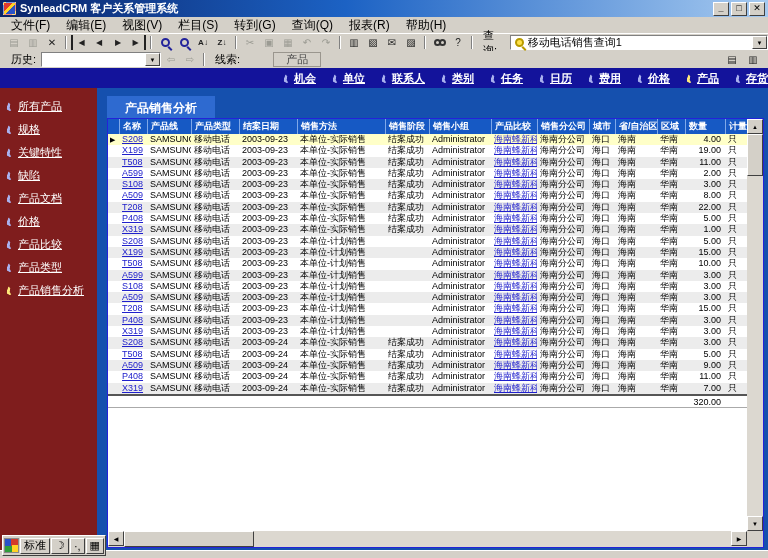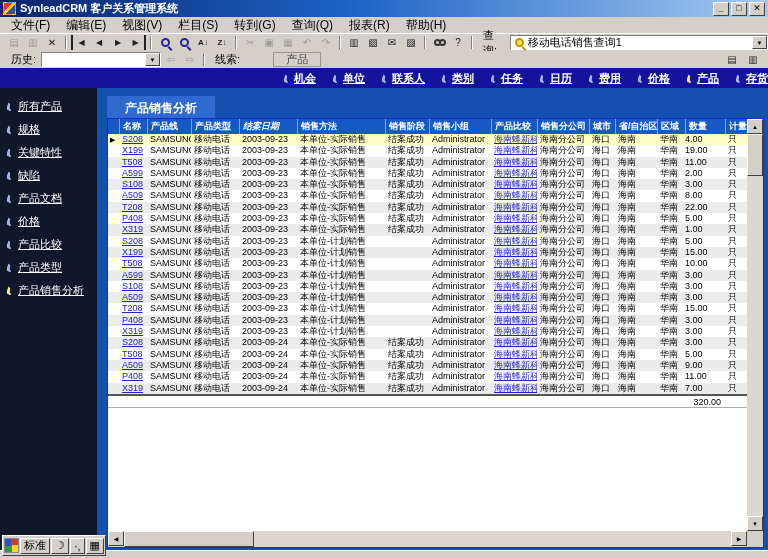--- a/index.html
+++ b/index.html
@@ -38,36 +38,36 @@
   .barR { border-right: 2px solid #222; padding-right: 1px; }
 
   
   .tabbar { height: 20px; background: #13139b; display: flex; align-items: center; gap: 17px; padding-left: 284px; }
   .tab { display: flex; align-items: center; gap: 4px; color: #fff; font-size: 11px; font-weight: bold; white-space: nowrap; }
   .tab .lbl, .side-item .lbl { text-decoration: underline; }
   .cres { width: 5px; height: 9px; border: 3px solid transparent; border-left-color: #a9b1ee; border-bottom-color: #a9b1ee; border-radius: 50%; transform: rotate(15deg); flex: none; }
   .tab.active .cres, .side-item.active .cres { border-left-color: #ffe97a; border-bottom-color: #ffe97a; }
 
   
-  .bodyrow { flex: 1; display: flex; background: #0f172a; min-height: 0; }
+  .bodyrow { flex: 1; display: flex; background: #7f1d1d; min-height: 0; }
   .sidebar { width: 97px; padding-top: 9px; display: flex; flex-direction: column; gap: 4px; flex: none; }
   .side-item { display: flex; align-items: center; gap: 5px; color: #fff; font-size: 11px; padding: 2px 0 2px 7px; }
 
   .main { flex: 1; background: #1550ae; display: flex; flex-direction: column; padding: 8px 4px 2px 10px; min-width: 0; }
   .main-title { align-self: flex-start; background: #2e6ad0; color: #fff; font-weight: bold; font-size: 12px; padding: 4px 18px 3px; height: 22px; }
   .panel { flex: 1; background: #fff; border: 1px solid #2323d8; position: relative; overflow: hidden; }
 
   .thead { display: flex; background: #1659c4; height: 15px; margin-right: 16px; }
   .th { color: #fff; font-size: 9px; font-weight: bold; line-height: 15px; padding-left: 3px; border-left: 1px solid #7fa8e8; overflow: hidden; white-space: nowrap; flex: none; }
   .th:first-child { border-left: none; }
   .trow { display: flex; height: 11.3px; background: #fff; margin-right: 16px; }
   .trow.alt { background: #ececec; }
   .trow.sel { background: #ffffc8 !important; }
   .td { overflow: hidden; white-space: nowrap; padding-left: 3px; font-size: 9px; line-height: 11px; color: #000; flex: none; }
-  .td.qty { padding-right: 4px; padding-left: 0; }
+  .td.qty { text-align: right; padding-right: 4px; padding-left: 0; }
   .marker { font-size: 7px; line-height: 11px; padding-left: 2px; color: #000; }
   .lk { color: #2020cc; text-decoration: underline; }
   .total-row { display: flex; border-top: 2px solid #555; border-bottom: 1px solid #aaa; height: 14px; font-size: 9px; line-height: 12px; margin-right: 16px; background: #fff; }
   .tspace { width: 577px; flex: none; }
   .total-val { width: 40px; flex: none; text-align: right; padding-right: 4px; color: #000; }
 
   
   .vscroll { position: absolute; top: 0; right: 0; bottom: 16px; width: 16px; background: #dcd8d0; }
   .sbtn { width: 16px; height: 15px; background: #d4d0c8; border: 1px solid; border-color: #fff #404040 #404040 #fff; font-size: 6px; display: flex; align-items: center; justify-content: center; color: #000; flex: none; }
   .vthumb { position: absolute; top: 15px; left: 0; width: 16px; height: 42px; background: #d4d0c8; border: 1px solid; border-color: #fff #404040 #404040 #fff; }
@@ -261,21 +261,21 @@
         </div>
       </div>
     <div class="main">
       <div class="main-title">产品销售分析</div>
       <div class="panel">
         <div class="thead" id="thead">
             <div class="th" style="width: 11px;"></div>
             <div class="th" style="width: 28px;">名称</div>
             <div class="th" style="width: 44px;">产品线</div>
             <div class="th" style="width: 48px;">产品类型</div>
-            <div class="th" style="width: 58px; font-style: italic;">结案日期</div>
+            <div class="th" style="width: 58px;">结案日期</div>
             <div class="th" style="width: 88px;">销售方法</div>
             <div class="th" style="width: 44px;">销售阶段</div>
             <div class="th" style="width: 62px;">销售小组</div>
             <div class="th" style="width: 46px;">产品比较</div>
             <div class="th" style="width: 52px;">销售分公司</div>
             <div class="th" style="width: 26px;">城市</div>
             <div class="th" style="width: 42px;">省/自治区</div>
             <div class="th" style="width: 28px;">区域</div>
             <div class="th" style="width: 40px;">数量</div>
             <div class="th" style="width: 30px;">计量单位</div>

